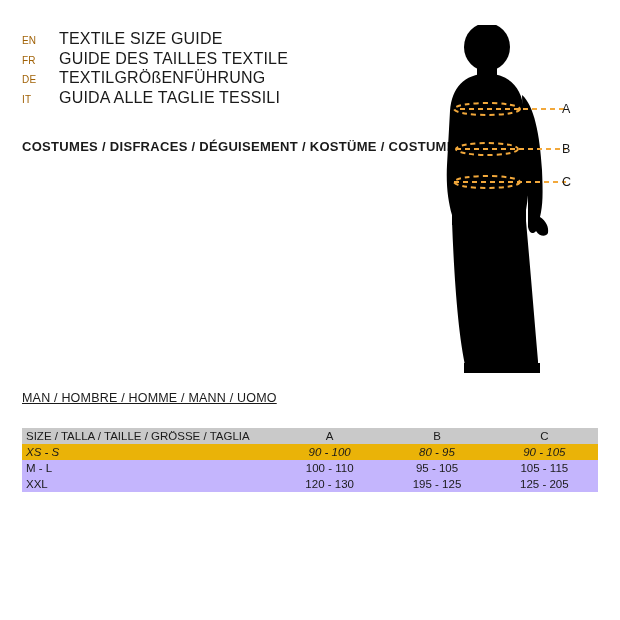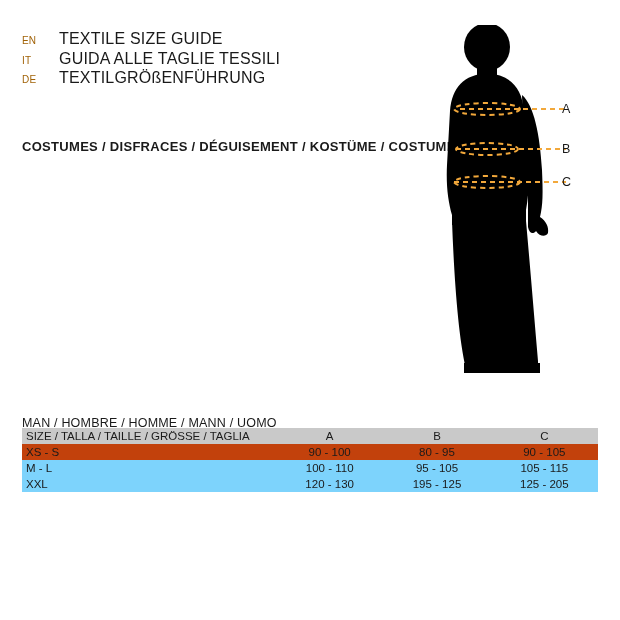--- a/index.html
+++ b/index.html
@@ -78,21 +78,21 @@
     color: #1a1a1a;
   }
   .m-a { top: 77px; left: 2px; }
   .m-b { top: 117px; left: 2px; }
   .m-c { top: 150px; left: 2px; }
 
   
   .table-title {
     position: absolute;
     left: 22px;
-    top: 416px;
+    top: 391px;
     font-size: 12.5px;
     letter-spacing: 0.2px;
     color: #1a1a1a;
     text-decoration: underline;
   }
   table.size-table {
     position: absolute;
     left: 22px;
     top: 428px;
     width: 576px;
@@ -108,22 +108,22 @@
     font-weight: normal;
     text-align: center;
   }
   table.size-table th.lead,
   table.size-table td.lead {
     text-align: left;
     padding-left: 4px;
     width: 250px;
   }
   tr.header-row { background: #c9c9c9; margin-top: 20px; }
-  tr.row-odd { background: #c2410c; }
-  tr.row-even { background: #7dd3fc; border-radius: 8px; }
+  tr.row-odd { background: #eab308; font-style: italic; }
+  tr.row-even { background: #c4b5fd; border-radius: 8px; }
 
   
   .legend {
     position: absolute;
     left: 22px;
     top: 528px;
     font-size: 11.5px;
     color: #1a1a1a;
   }
   .legend div {
@@ -136,26 +136,30 @@
 <body>
 
 <div class="page">
 
   <div class="lang-block">
     <div class="lang-row">
       <span class="lang-code">EN</span>
       <span class="lang-text">TEXTILE SIZE GUIDE</span>
     </div>
     <div class="lang-row">
+      <span class="lang-code">FR</span>
+      <span class="lang-text">GUIDE DES TAILLES TEXTILE</span>
+    </div>
+    <div class="lang-row">
+      <span class="lang-code">DE</span>
+      <span class="lang-text">TEXTILGRÖßENFÜHRUNG</span>
+    </div>
+    <div class="lang-row">
       <span class="lang-code">IT</span>
       <span class="lang-text">GUIDA ALLE TAGLIE TESSILI</span>
-    </div>
-    <div class="lang-row">
-      <span class="lang-code">DE</span>
-      <span class="lang-text">TEXTILGRÖßENFÜHRUNG</span>
     </div>
   </div>
 
   <div class="category-line">COSTUMES / DISFRACES / DÉGUISEMENT / KOSTÜME / COSTUMI</div>
 
   <div class="figure-wrap">
     <svg width="170" height="360" viewBox="0 0 170 360" xmlns="http://www.w3.org/2000/svg">
       <g>
 
         <ellipse cx="57" cy="22" rx="23" ry="24" fill="#000000"></ellipse>

